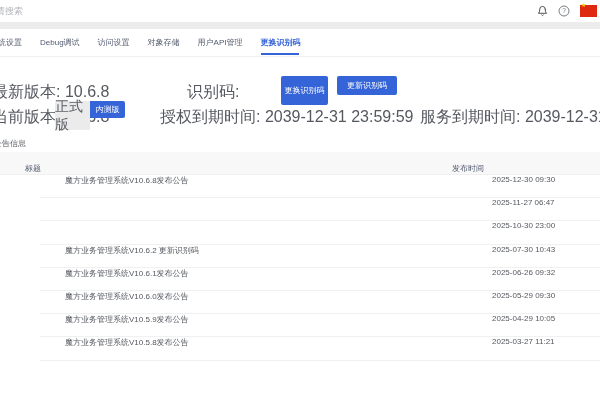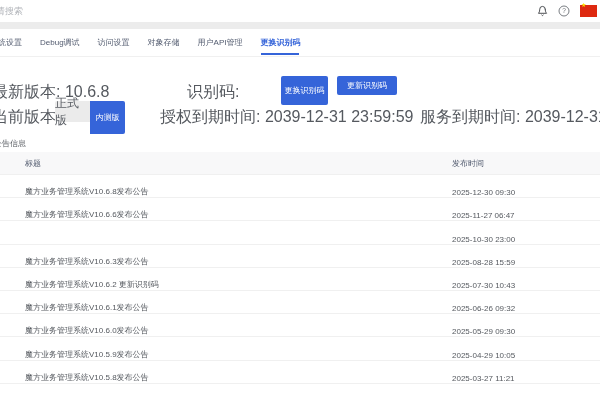--- a/index.html
+++ b/index.html
@@ -26,34 +26,34 @@
   .v-text { position:absolute; white-space:nowrap; }
   .pos-latest   { left:-8px;  top:82px; }
   .pos-idcode   { left:178px; top:82px;margin-left:9px; }
   .pos-current  { left:-8px;  top:107px; }
   .pos-auth     { left:160px; top:107px; }
   .pos-service  { left:420px; top:107px; }
   .btn-blue { position:absolute; display:flex; align-items:center; justify-content:center;
               background:#3564d9; color:#fff; font-size:8px; border-radius:2px; cursor:pointer; white-space:nowrap; }
   .btn-replace { left:281px; top:76px; width:47px; height:29px; }
   .btn-update  { left:337px; top:76px; width:60px; height:19px; }
-  .btn-official{ position:absolute; left:55px; top:101px; width:35px; height:21px;
-                 background:#ebebeb; color:#5c6066; font-size:12px; display:flex; align-items:center;
+  .btn-official{ position:absolute; left:55px; top:101px; width:35px; height:29px;
+                 background:#ebebeb; color:#5c6066; font-size:14px; display:flex; align-items:center;
                  justify-content:center; border-radius:2px 0 0 2px; cursor:pointer; }
-  .btn-beta    { position:absolute; left:90px; top:101px; width:35px; height:33px;
+  .btn-beta    { position:absolute; left:90px; top:101px; width:35px; height:17px;
                  background:#3564d9; color:#fff; font-size:8px; display:flex; align-items:center;
                  justify-content:center; border-radius:0 2px 2px 0; cursor:pointer; }
 
   
   .section-title { position:absolute; left:-6px; top:138px; font-size:8px; color:#55595f; white-space:nowrap; }
   .ann-table { position:absolute; top:152px; left:0; width:600px; }
-  .t-head { position:relative; height:23px; background:#f8f8f9; display:flex; align-items:center;
+  .t-head { position:relative; height:23px; background:#f8f8f9; display:flex; align-items:flex-end;
             font-size:8px; color:#515a6e; border-bottom:1px solid #f0f0f0; }
-  .t-row  { position:relative; height:23.2px; display:flex; align-items:flex-end;
-            font-size:8px; color:#55595f; border-bottom:1px solid #f0f0f0; background:#fff; }
+  .t-row  { position:relative; height:23.2px; display:flex; align-items:flex-start;
+            font-size:8px; color:#55595f; border-bottom:1px solid #f0f0f0; background:#fff;margin-left:40px; }
   .c-title { margin-left:25px; white-space:nowrap; }
   .c-time  { position:absolute; left:452px; white-space:nowrap; }
   .t-row .c-title { cursor:pointer; }
 </style>
 </head>
 <body>
 
 <div class="screen">
 
   <header class="topbar">
@@ -117,29 +117,24 @@
     <div class="t-head">
       <span class="c-title">标题</span>
       <span class="c-time">发布时间</span>
     </div>
 
     <div class="t-row">
       <span class="c-title">魔方业务管理系统V10.6.8发布公告</span>
       <span class="c-time">2025-12-30 09:30</span>
     </div>
     <div class="t-row">
-      <span class="c-title">魔方业务管理系统V10.6.6发布公告</span>
       <span class="c-time">2025-11-27 06:47</span>
     </div>
     <div class="t-row">
       <span class="c-time">2025-10-30 23:00</span>
-    </div>
-    <div class="t-row">
-      <span class="c-title">魔方业务管理系统V10.6.3发布公告</span>
-      <span class="c-time">2025-08-28 15:59</span>
     </div>
     <div class="t-row">
       <span class="c-title">魔方业务管理系统V10.6.2 更新识别码</span>
       <span class="c-time">2025-07-30 10:43</span>
     </div>
     <div class="t-row">
       <span class="c-title">魔方业务管理系统V10.6.1发布公告</span>
       <span class="c-time">2025-06-26 09:32</span>
     </div>
     <div class="t-row">

